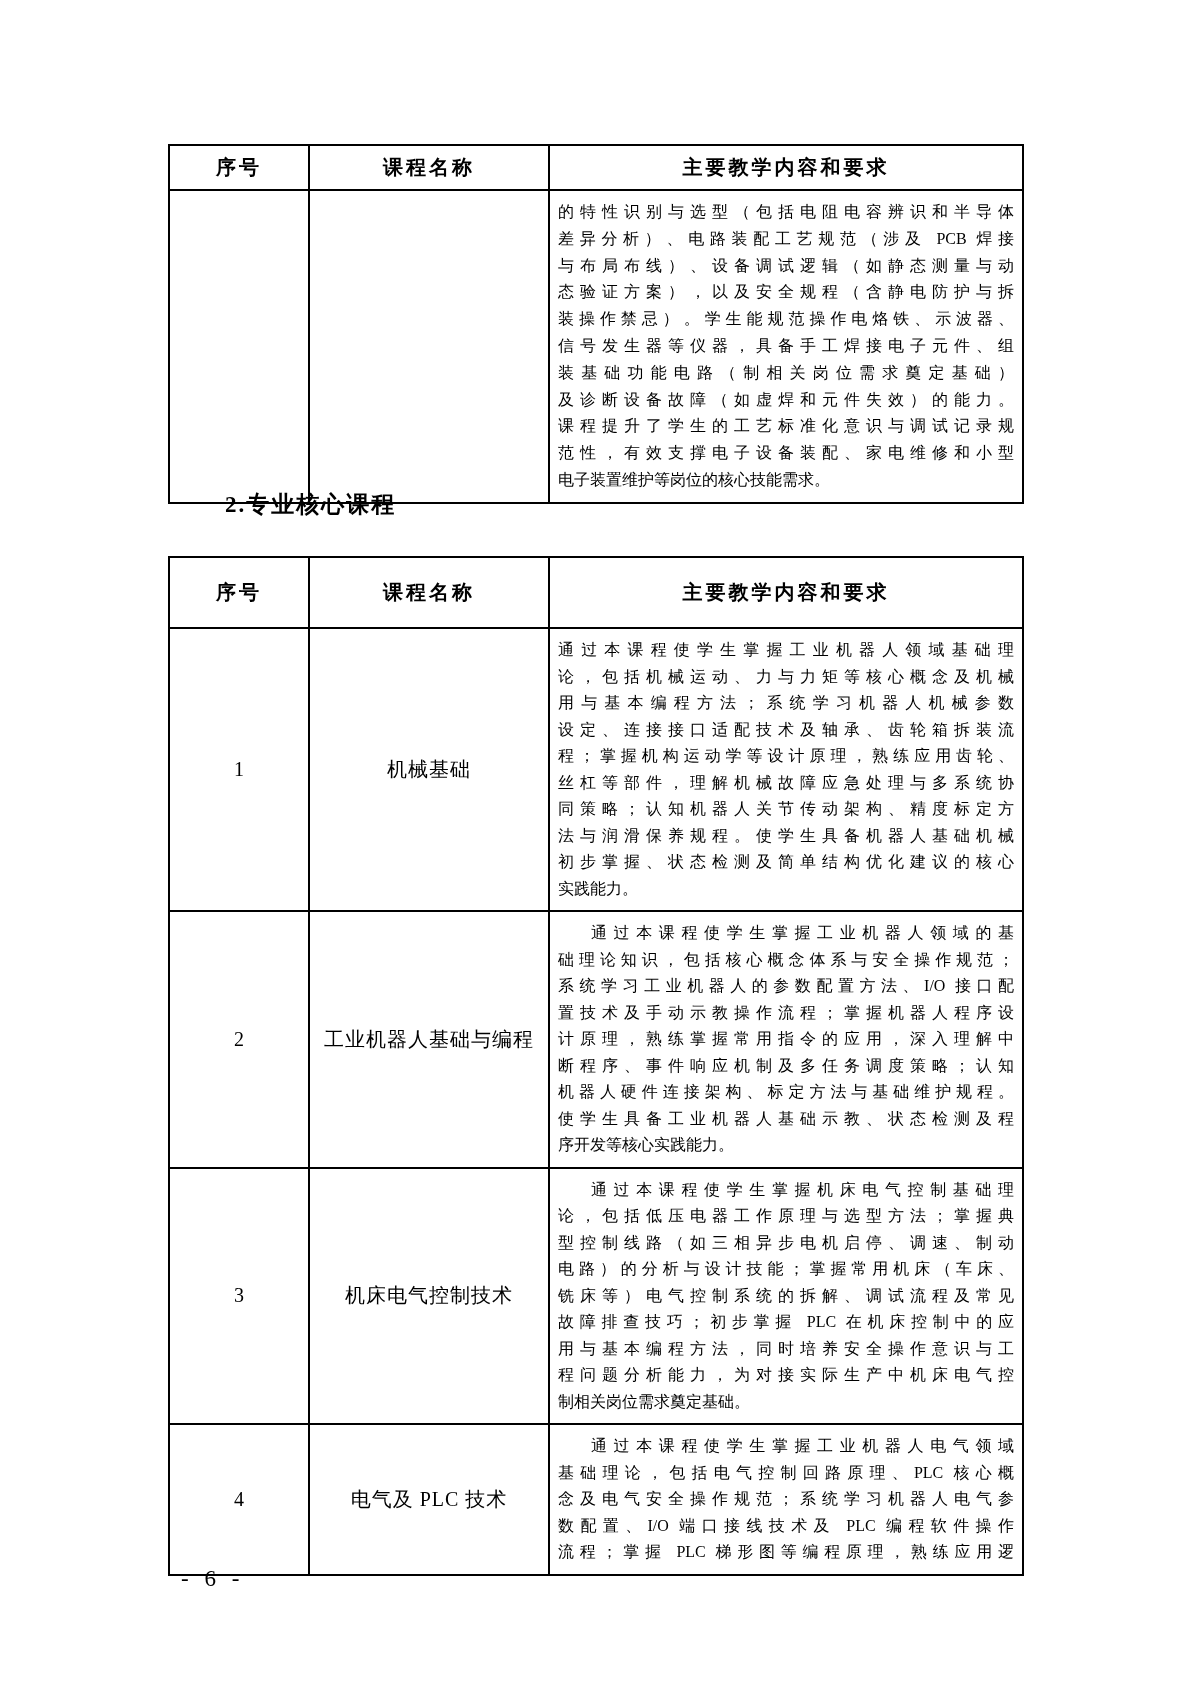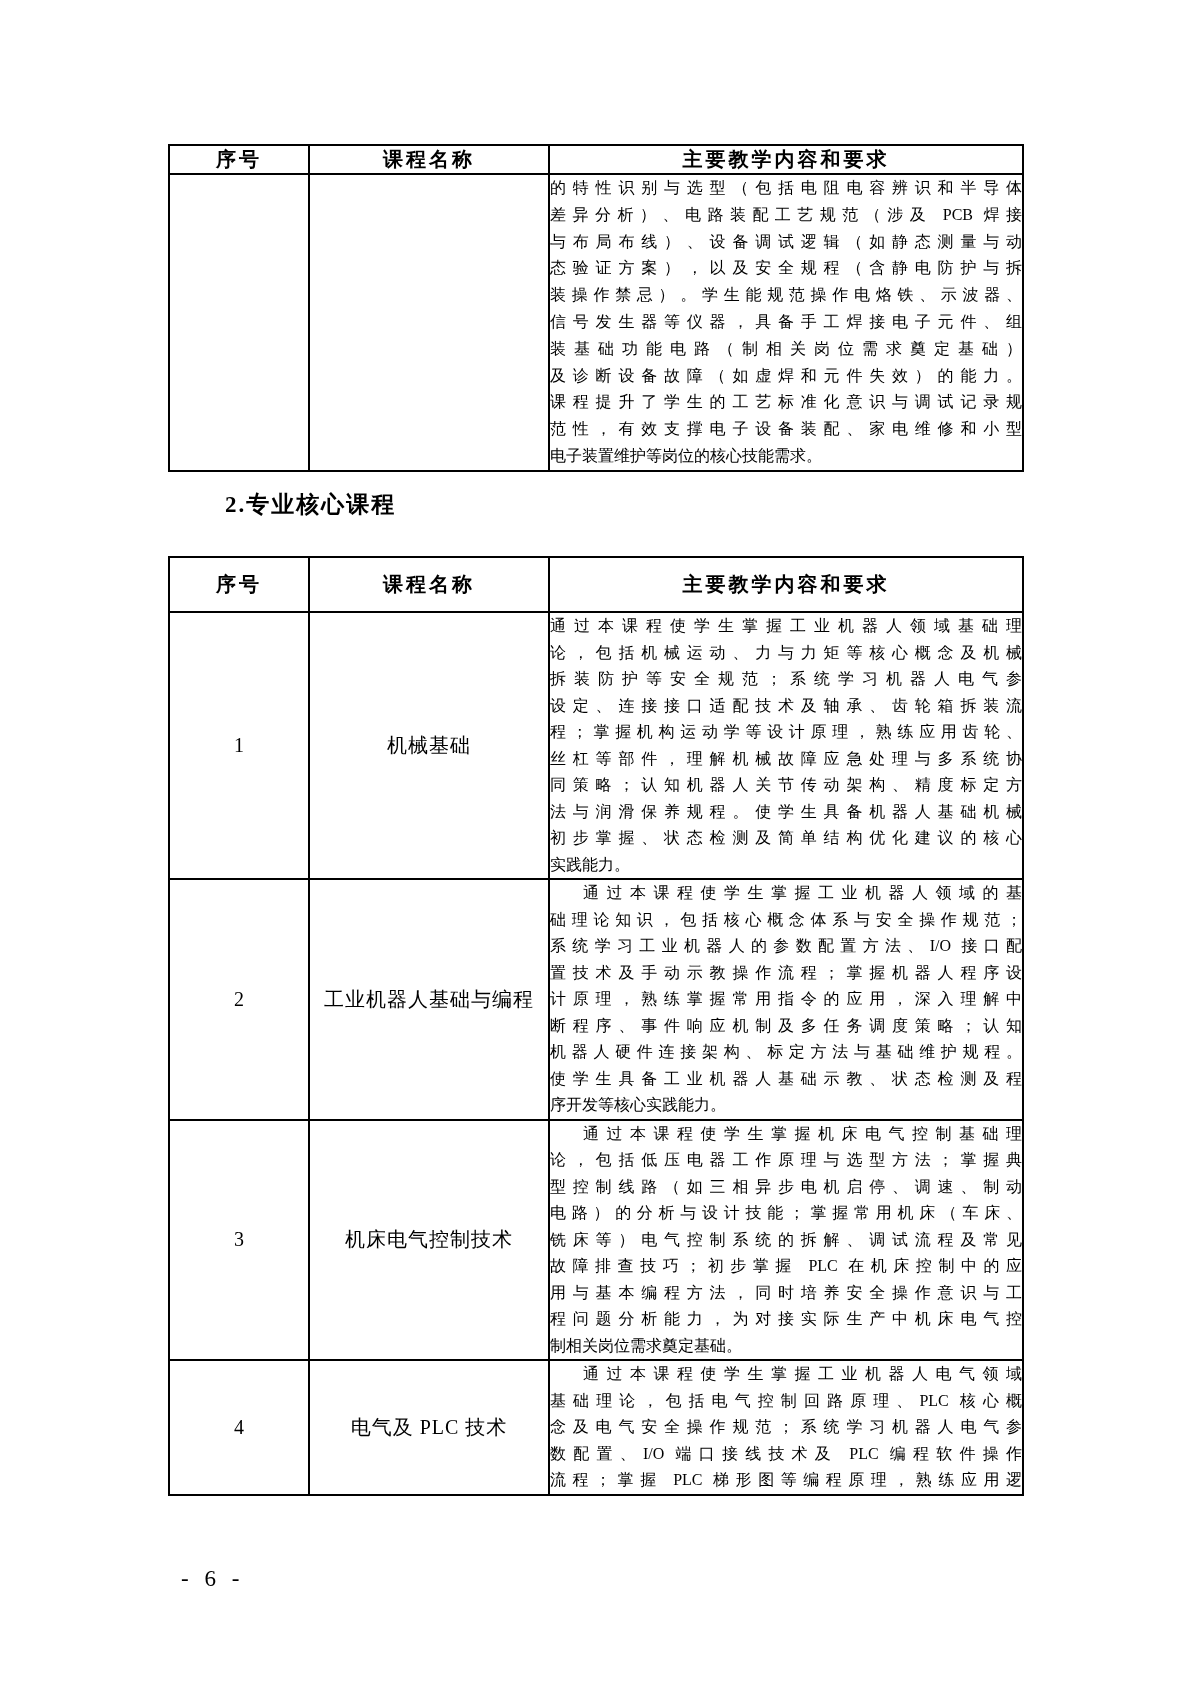--- a/index.html
+++ b/index.html
@@ -11,21 +11,21 @@
     font-family:"Liberation Serif","DejaVu Serif",serif;
     overflow:hidden;
   }
   table.doc-table {
     position:absolute;
     border-collapse:collapse;
     table-layout:fixed;
   }
   table.doc-table th, table.doc-table td {
     border:2px solid #000;
-    padding:0;
+    padding:8px;
   }
   table.doc-table th {
     font-size:20px;
     font-weight:bold;
     text-align:center;
     letter-spacing:3px;
   }
   #table1 { top:144px; left:168px; }
   #table1 th { height:25px; }
   #table2 { top:556px; left:168px; }
@@ -128,21 +128,21 @@
         <th>主要教学内容和要求</th>
       </tr>
     </thead>
     <tbody>
         <tr>
           <td class="seq">1</td>
           <td class="course">机械基础</td>
           <td class="content">
             <div class="line fill">通过本课程使学生掌握工业机器人领域基础理</div>
             <div class="line fill">论，包括机械运动、力与力矩等核心概念及机械</div>
-            <div class="line fill">拆装防护等安全规范；系统学习机器人电气参</div>
+            <div class="line fill">用与基本编程方法；系统学习机器人机械参数</div>
             <div class="line fill">设定、连接接口适配技术及轴承、齿轮箱拆装流</div>
             <div class="line fill">程；掌握机构运动学等设计原理，熟练应用齿轮、</div>
             <div class="line fill">丝杠等部件，理解机械故障应急处理与多系统协</div>
             <div class="line fill">同策略；认知机器人关节传动架构、精度标定方</div>
             <div class="line fill">法与润滑保养规程。使学生具备机器人基础机械</div>
             <div class="line fill">初步掌握、状态检测及简单结构优化建议的核心</div>
             <div class="line">实践能力。</div>
           </td>
         </tr>
         <tr>

